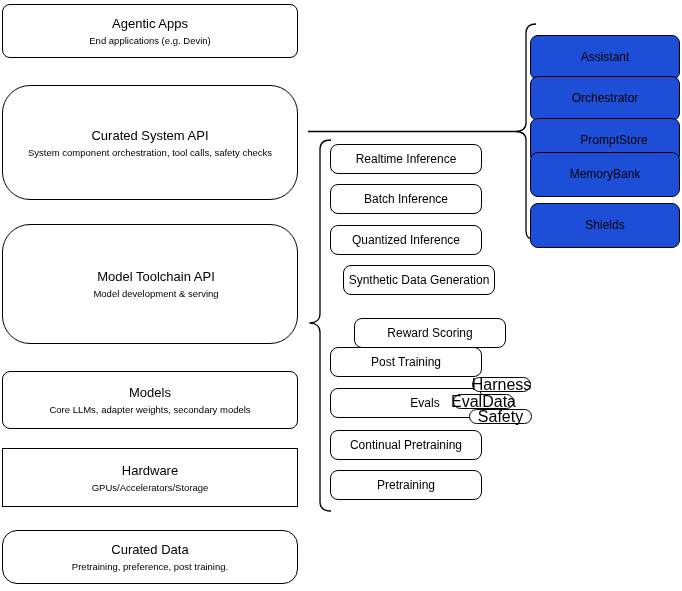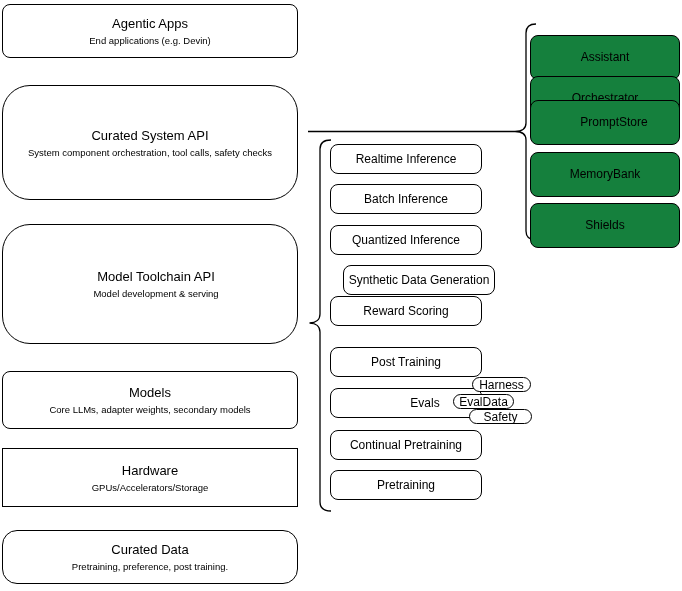--- a/index.html
+++ b/index.html
@@ -62,39 +62,39 @@
     line-height: 13px;
   }
   .rnode {
     position: absolute;
     left: 530px;
     width: 150px;
     height: 45px;
     box-sizing: border-box;
     border: 1.4px solid #000000;
     border-radius: 8px;
-    background: #15803d;
+    background: #1d4ed8;
     display: flex;
     justify-content: center;
     align-items: center;
     text-align: center;
     font-size: 12px;
     line-height: 13px;
   }
   .pill {
     position: absolute;
     box-sizing: border-box;
     border: 1.4px solid #000000;
     border-radius: 8px;
     background: #ffffff;
     display: flex;
     justify-content: center;
     align-items: center;
     text-align: center;
-    font-size: 12px;
+    font-size: 16px;
     line-height: 12px;
     height: 15px;
   }
 </style>
 </head>
 <body>
 
 <div id="canvas">
 
   <svg id="wires" viewBox="0 0 682 591" xmlns="http://www.w3.org/2000/svg">
@@ -130,29 +130,29 @@
 
   <div class="bignode" style="top:530px;height:54px;border-radius:15px;">
     <div class="node-title">Curated Data</div>
     <div class="node-subtitle">Pretraining, preference, post training.</div>
   </div>
 
   <div class="mnode" style="top:144px;">Realtime Inference</div>
   <div class="mnode" style="top:184px;">Batch Inference</div>
   <div class="mnode" style="top:225px;">Quantized Inference</div>
   <div class="mnode" style="top:265px;margin-left:13px;">Synthetic Data Generation</div>
-  <div class="mnode" style="top:296px;">Reward Scoring</div>
+  <div class="mnode" style="top:318px;margin-left:24px;">Reward Scoring</div>
   <div class="mnode" style="top:347px;">Post Training</div>
   <div class="mnode" style="top:388px;padding-left:38px;">Evals</div>
   <div class="mnode" style="top:430px;">Continual Pretraining</div>
   <div class="mnode" style="top:470px;">Pretraining</div>
 
   <div class="pill" style="left:472px;top:377px;width:59px;">Harness</div>
   <div class="pill" style="left:453px;top:394px;width:61px;">EvalData</div>
   <div class="pill" style="left:469px;top:409px;width:63px;">Safety</div>
 
   <div class="rnode" style="top:35px;">Assistant</div>
   <div class="rnode" style="top:76px;">Orchestrator</div>
-  <div class="rnode" style="top:100px;padding-left:18px;">PromptStore</div>
+  <div class="rnode" style="top:118px;padding-left:18px;">PromptStore</div>
   <div class="rnode" style="top:152px;">MemoryBank</div>
   <div class="rnode" style="top:203px;">Shields</div>
 
 </div>
 
 </body></html>

